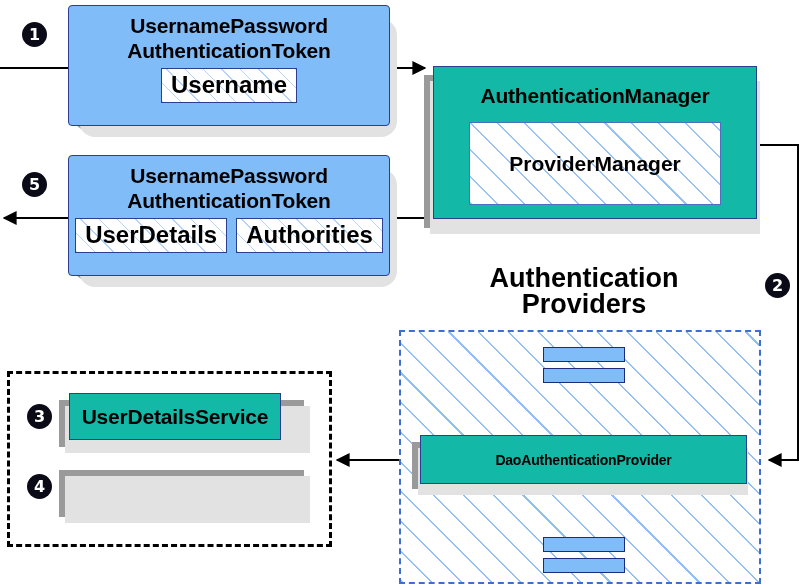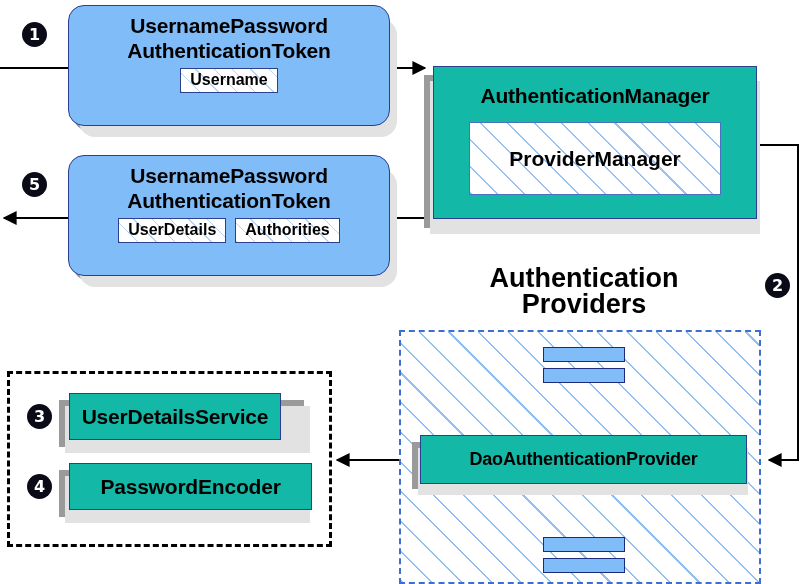--- a/index.html
+++ b/index.html
@@ -26,21 +26,21 @@
   .shadow-light {
     position: absolute;
     background: #e2e2e2;
   }
 
   
   .token-box {
     position: absolute;
     background: #80bcf8;
     border: 1.5px solid #2b3f8f;
-    border-radius: 16px;
+    border-radius: 4px;
     box-sizing: border-box;
   }
   .token-title {
     text-align: center;
     font-weight: bold;
     font-size: 21px;
     line-height: 25px;
     color: #000;
     padding-top: 7px;
     letter-spacing: -0.2px;
@@ -55,21 +55,21 @@
     background-image:
       repeating-linear-gradient(45deg,
         rgba(120,175,240,0.55) 0px,
         rgba(120,175,240,0.55) 1px,
         rgba(255,255,255,0) 1px,
         rgba(255,255,255,0) 13px);
     background-color: #ffffff;
     border: 1.5px solid #2b3f8f;
     box-sizing: border-box;
     font-weight: bold;
-    font-size: 16px;
+    font-size: 24px;
     color: #000;
     padding: 2px 9px 3px 9px;
     text-align: center;
     white-space: nowrap;
   }
 
   
   .sq-box {
     position: absolute;
     background: #14b8a6;
@@ -219,21 +219,21 @@
     </div>
   </div>
 
   <div class="badge" style="left:22px; top:172px;">5</div>
 
   <div class="shadow-dark" style="left:424px; top:75px; width:330px; height:153px;"></div>
   <div class="shadow-light" style="left:430px; top:81px; width:330px; height:153px;"></div>
 
   <div class="sq-box" style="left:433px; top:66px; width:324px; height:153px;">
     <div class="sq-title" style="margin-top:17px;">AuthenticationManager</div>
-    <div class="hatch-inner" style="left:35px; top:55px; width:252px; height:73px;">
+    <div class="hatch-inner" style="left:35px; top:55px; width:252px; height:83px;">
       <span>ProviderManager</span>
     </div>
   </div>
 
   <div class="section-label" style="left:455px; top:265px; width:258px;">
     <div>Authentication</div>
     <div>Providers</div>
   </div>
 
   <div class="badge" style="left:765px; top:273px;">2</div>
@@ -241,37 +241,33 @@
   <div class="dashed-blue" style="left:399px; top:330px; width:362px; height:254px;"></div>
 
   <div class="mini-bar" style="left:543px; top:347px; width:82px; height:15px;"></div>
   <div class="mini-bar" style="left:543px; top:368px; width:82px; height:15px;"></div>
 
   <div class="shadow-dark" style="left:412px; top:442px; width:330px; height:47px;"></div>
   <div class="shadow-light" style="left:418px; top:448px; width:330px; height:47px;"></div>
 
   <div class="sq-box" style="left:420px; top:435px; width:327px; height:49px; display:flex;
               align-items:center; justify-content:center;">
-    <span class="sq-title" style="font-size:18px;">DaoAuthenticationProvider</span>
+    <span class="sq-title" style="font-size:14px;">DaoAuthenticationProvider</span>
   </div>
 
   <div class="mini-bar" style="left:543px; top:537px; width:82px; height:15px;"></div>
   <div class="mini-bar" style="left:543px; top:558px; width:82px; height:15px;"></div>
 
   <div class="dashed-black" style="left:7px; top:371px; width:325px; height:176px;"></div>
 
   <div class="shadow-dark" style="left:59px; top:400px; width:245px; height:47px;"></div>
   <div class="shadow-light" style="left:65px; top:406px; width:245px; height:47px;"></div>
   <div class="sq-box" style="left:69px; top:393px; width:212px; height:47px; display:flex;
               align-items:center; justify-content:center;">
     <span class="sq-title">UserDetailsService</span>
   </div>
   <div class="badge" style="left:27px; top:404px;">3</div>
 
   <div class="shadow-dark" style="left:59px; top:470px; width:245px; height:47px;"></div>
   <div class="shadow-light" style="left:65px; top:476px; width:245px; height:47px;"></div>
-  <div class="sq-box" style="left:69px; top:463px; width:243px; height:47px; display:flex;
-              align-items:center; justify-content:center;">
-    <span class="sq-title">PasswordEncoder</span>
-  </div>
   <div class="badge" style="left:27px; top:474px;">4</div>
 
 </div>
 
 </body></html>

